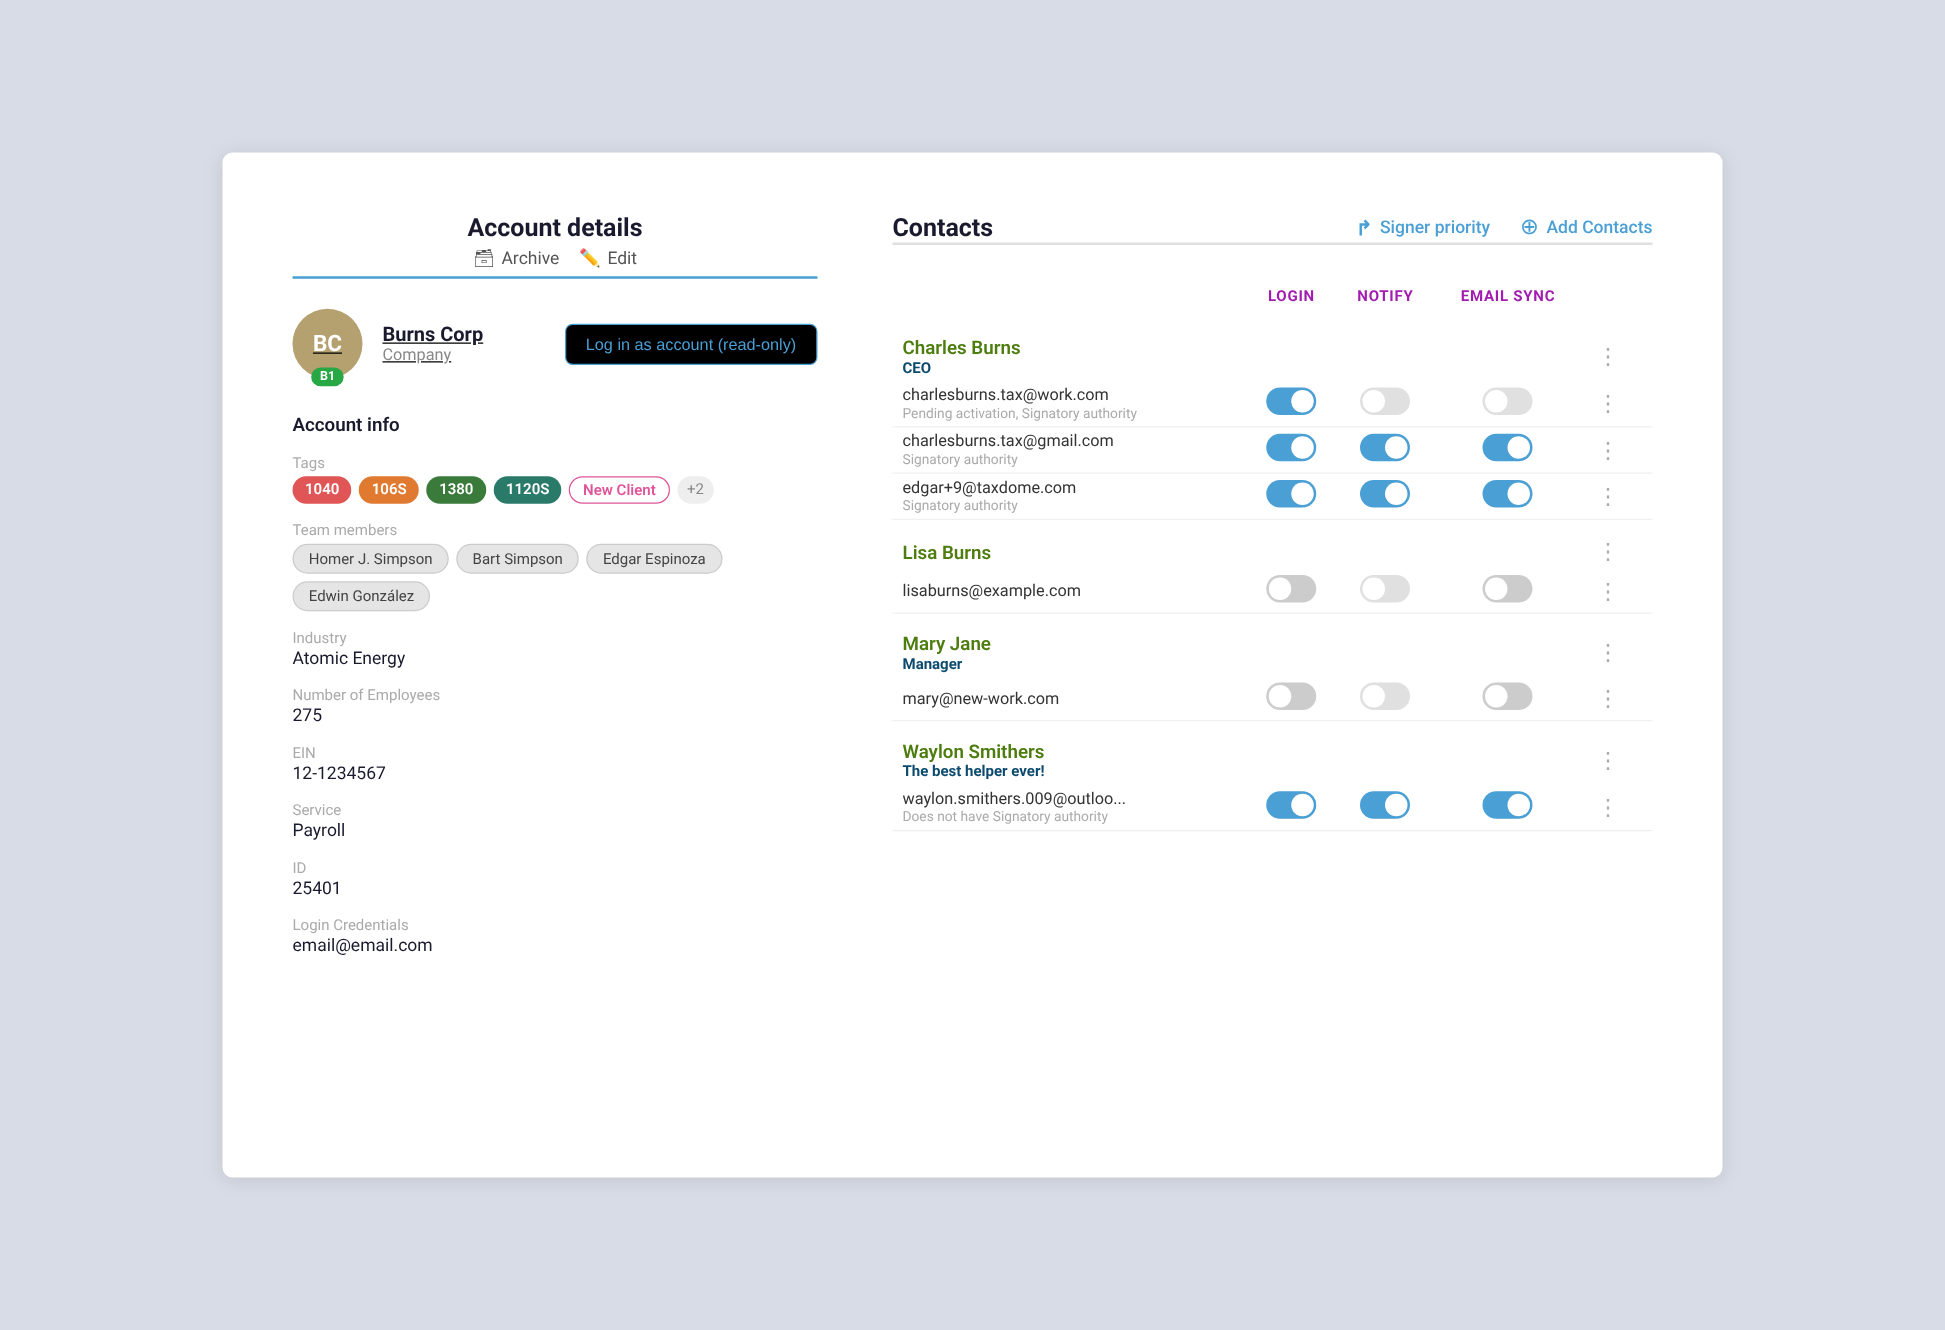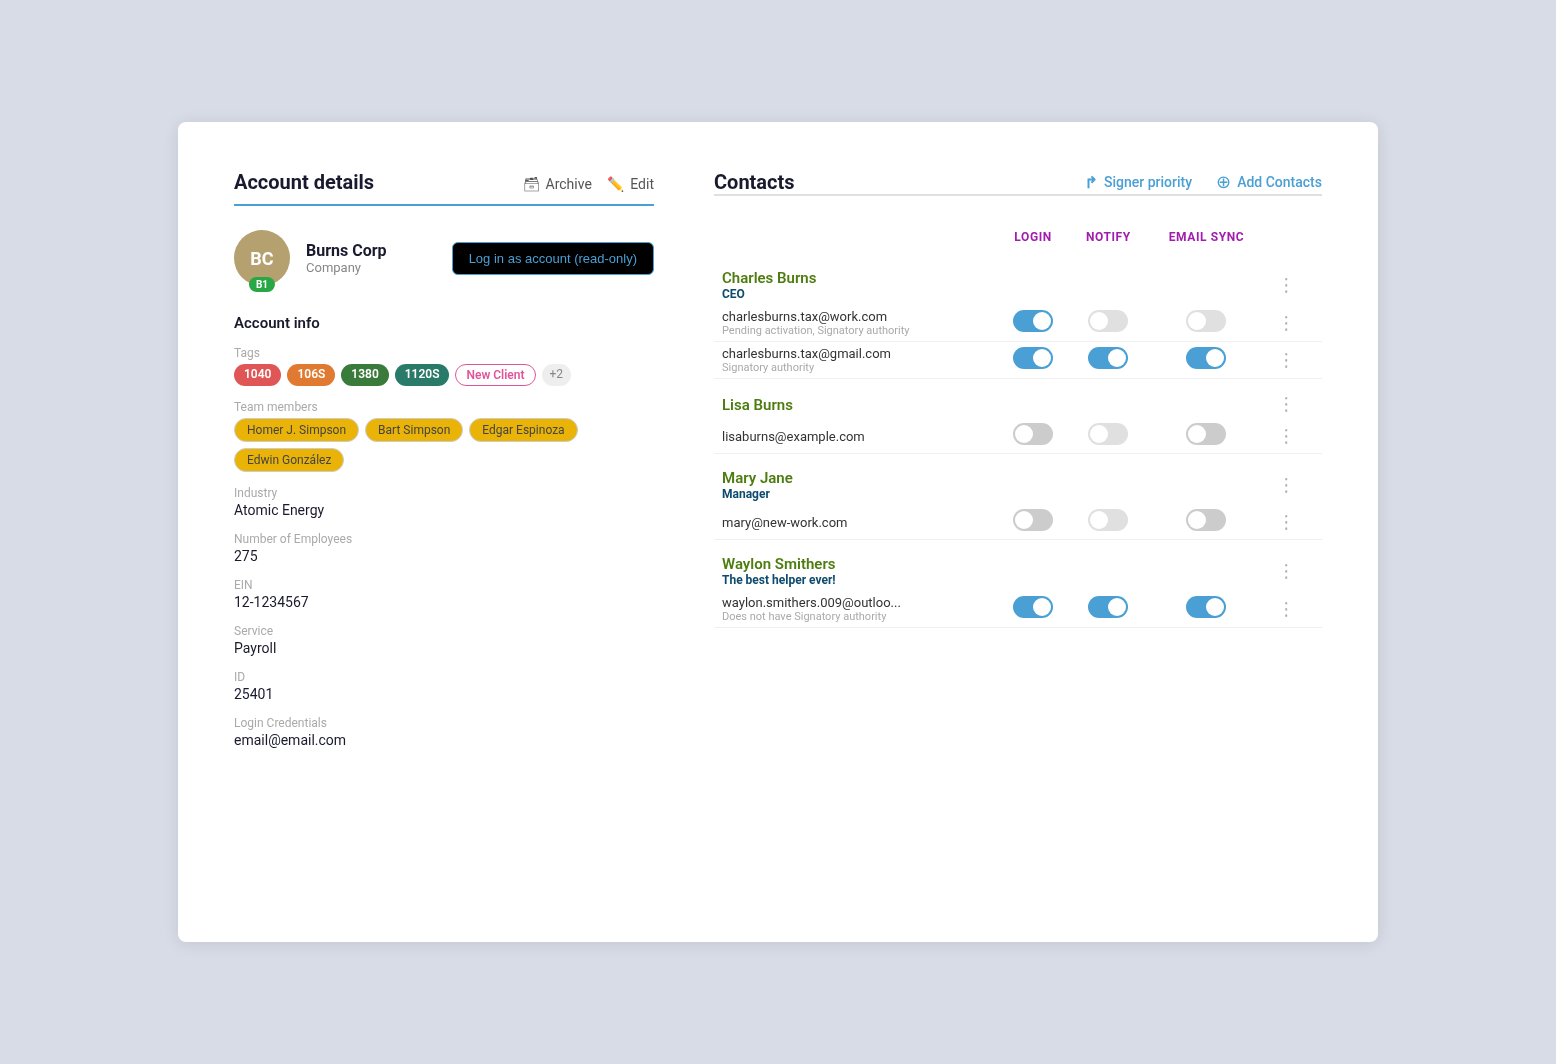--- a/index.html
+++ b/index.html
@@ -41,20 +41,21 @@
     .account-header {
       display: flex;
       align-items: center;
       justify-content: space-between;
       margin-bottom: 28px;
     }
     .account-header-left {
       display: flex;
       align-items: center;
       gap: 16px;
+      text-decoration: underline;
     }
     .avatar-wrap {
       position: relative;
     }
     .avatar {
       width: 56px;
       height: 56px;
       border-radius: 50%;
       background: #b5a070;
       color: #fff;
@@ -146,21 +147,21 @@
       flex-wrap: wrap;
       gap: 6px;
       margin-top: 4px;
     }
     .member-chip {
       border: 1px solid #ccc;
       border-radius: 16px;
       padding: 4px 12px;
       font-size: 12px;
       color: #444;
-      background: #eab308;
+      background: #e5e5e5;
     }
 
     
     .right-panel {
       flex: 1;
     }
     .contacts-header {
       display: flex;
       align-items: center;
       margin-bottom: 0;
@@ -267,21 +268,21 @@
       padding: 0 4px;
       letter-spacing: 2px;
     }
   </style>
 </head>
 <body>
 
 <div class="card">
 
   <div class="left-panel">
-    <div style="display:flex; align-items:center; justify-content:space-between; margin-bottom:6px;">
+    <div style="display:flex; align-items:center; justify-content:space-between; margin-bottom:6px;flex-direction:column;">
       <h1 class="section-title">Account details</h1>
       <div style="display:flex; gap:16px; align-items:center;">
         <span style="display:flex; align-items:center; gap:5px; color:#555; font-size:14px; cursor:pointer;">
           <span style="font-size:14px;">🗃</span>
           <span>Archive</span>
         </span>
         <span style="display:flex; align-items:center; gap:5px; color:#555; font-size:14px; cursor:pointer;">
           <span>✏️</span>
           <span>Edit</span>
         </span>
@@ -407,20 +408,38 @@
       <td class="toggle-cell"><div class="toggle on">
                 <div class="toggle-knob"></div>
               </div></td>
       <td class="toggle-cell"><div class="toggle on">
                 <div class="toggle-knob"></div>
               </div></td>
       <td>
         <button class="more-btn">⋮</button>
       </td>
     </tr>
+          <tr class="email-row">
+      <td class="email-cell">
+        <div class="email-text">edgar+9@taxdome.com</div>
+        <div class="email-subtext">Signatory authority</div>
+      </td>
+      <td class="toggle-cell"><div class="toggle on">
+                <div class="toggle-knob"></div>
+              </div></td>
+      <td class="toggle-cell"><div class="toggle on">
+                <div class="toggle-knob"></div>
+              </div></td>
+      <td class="toggle-cell"><div class="toggle on">
+                <div class="toggle-knob"></div>
+              </div></td>
+      <td>
+        <button class="more-btn">⋮</button>
+      </td>
+    </tr>
           <tr class="contact-name-row">
     <td colspan="4">
       <a class="contact-name-link">Lisa Burns</a>
       
     </td>
     <td>
       <button class="more-btn">⋮</button>
     </td>
   </tr>
           <tr class="email-row">

